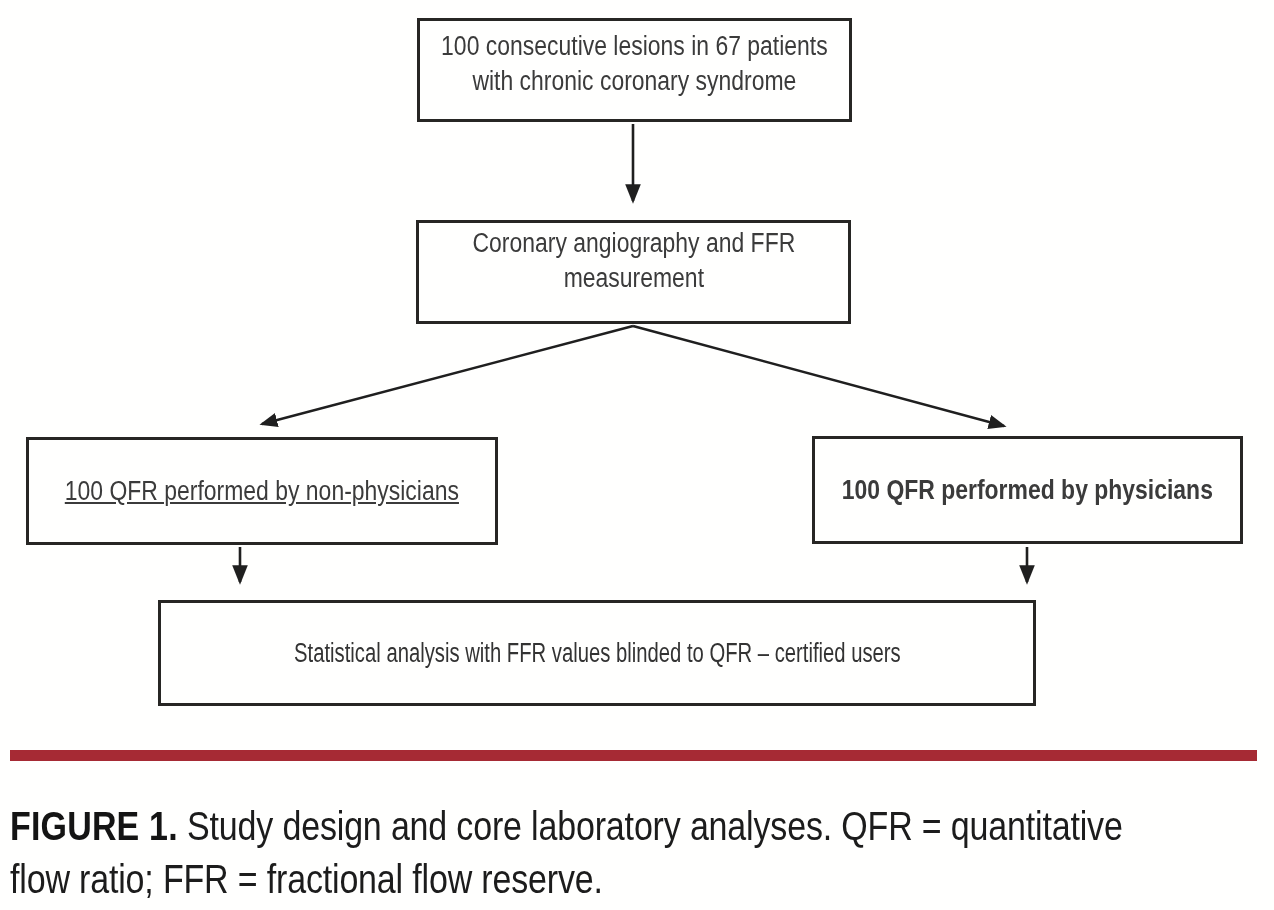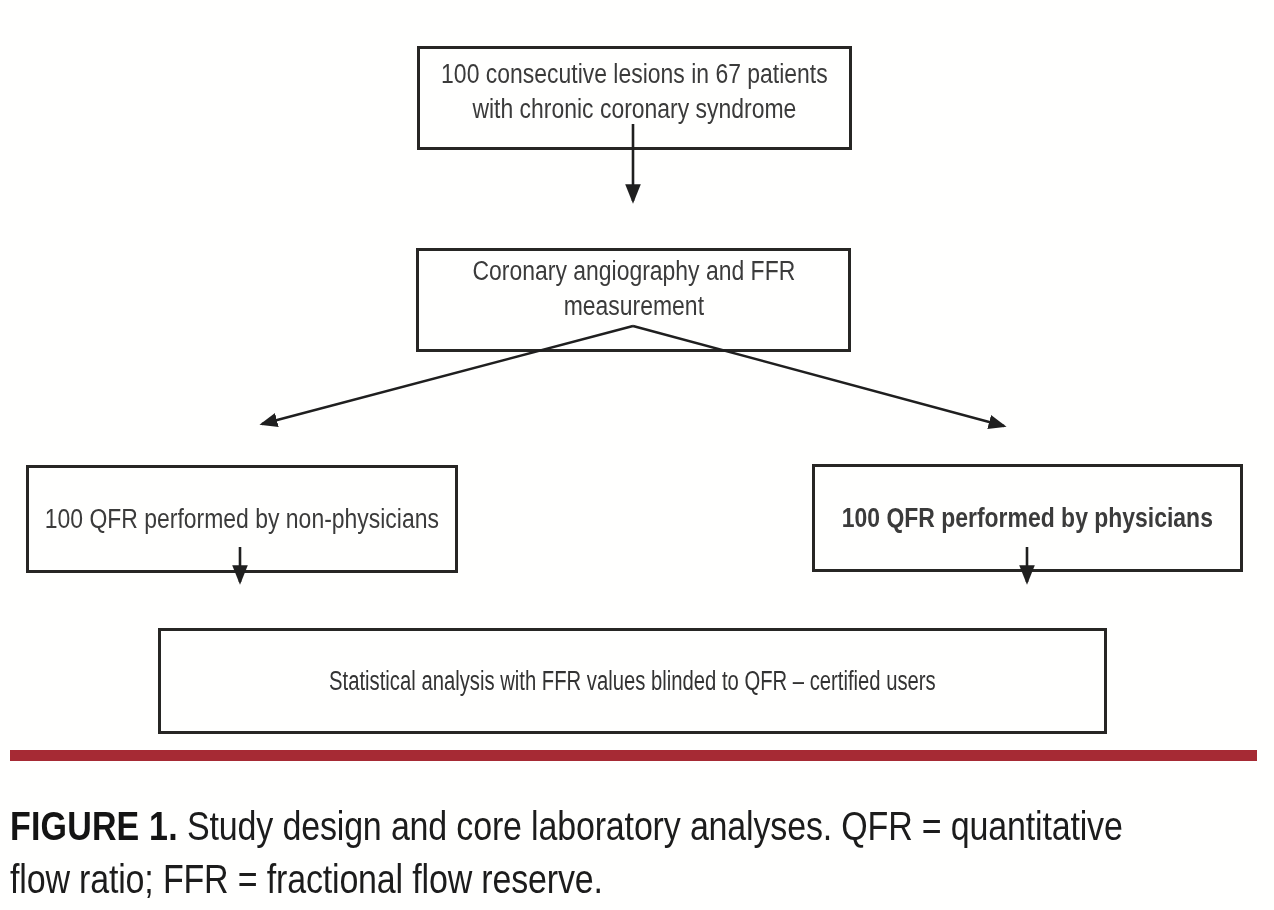--- a/index.html
+++ b/index.html
@@ -3,30 +3,30 @@
 <meta charset="utf-8">
 <style>
   html,body{margin:0;padding:0;background:#ffffff;}
   #canvas{
     position:relative;width:1274px;height:910px;background:#fffffe;overflow:hidden;
     font-family:"Liberation Sans",sans-serif;
   }
   .flowbox{
     position:absolute;box-sizing:border-box;border:3px solid #272624;background:#fffffe;
     display:flex;align-items:center;justify-content:center;text-align:center;
-    color:#3b3b3b;font-size:27px;line-height:1.28;overflow:visible;margin-top:28px;
+    color:#3b3b3b;font-size:27px;line-height:1.28;overflow:visible;
   }
   .condense{transform:scaleX(0.85);transform-origin:center center;white-space:nowrap;}
   .condense-narrow{transform:scaleX(0.75);transform-origin:center center;white-space:nowrap;color:#333;}
   .line{display:block;white-space:nowrap;}
   #box-enrollment{left:417px;top:18px;width:435px;height:104px;padding-bottom:12px;}
   #box-angiography{left:416px;top:220px;width:435px;height:104px;padding-bottom:22px;}
-  #box-nonphysicians{left:26px;top:437px;width:432px;height:108px;}
+  #box-nonphysicians{left:26px;top:437px;width:472px;height:108px;text-decoration:underline;}
   #box-physicians{left:812px;top:436px;width:431px;height:108px;font-weight:bold;}
-  #box-analysis{left:158px;top:600px;width:949px;height:106px;}
+  #box-analysis{left:158px;top:600px;width:878px;height:106px;}
   #arrow-layer{position:absolute;left:0;top:0;width:1274px;height:910px;pointer-events:none;}
   #figure-rule{position:absolute;left:10px;top:750px;width:1247px;height:11px;background:#A62A34;}
   #figure-caption{
     position:absolute;left:10px;top:800px;width:1580px;
     transform:scaleX(0.85);transform-origin:left top;
     font-size:40px;line-height:53px;color:#1c1c1c;white-space:nowrap;letter-spacing:-0.2px;
   }
   #figure-caption .cap-label{font-weight:bold;color:#141414;letter-spacing:0.2px;}
 </style>
 </head>

